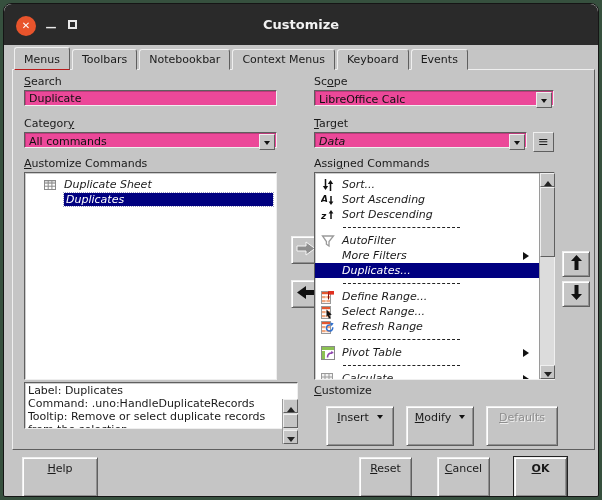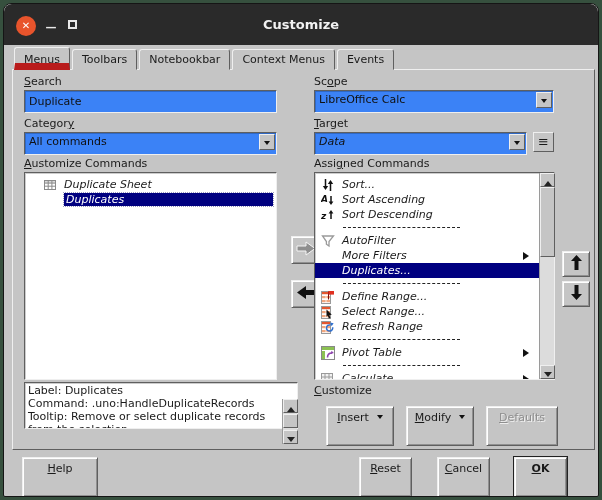--- a/index.html
+++ b/index.html
@@ -18,26 +18,26 @@
   .min-btn{position:absolute;left:40px;top:10px;width:14px;height:20px;color:#e8e8e8;
     font-weight:bold;text-align:center;line-height:28px;font-size:11px;}
   .max-btn{position:absolute;left:64px;top:16px;width:9px;height:9px;border:2px solid #e8e8e8;}
   
   .raised{background:#c5c5c5;border:1px solid;border-color:#efefef #5f5f5f #5f5f5f #efefef;}
   
   .tab-pane{position:absolute;left:8px;top:65px;width:583px;height:381px;}
   .tab-bar{position:absolute;left:10px;top:45px;height:22px;display:flex;gap:2px;z-index:5;}
   .tab{padding:3px 9px 0 9px;background:#c5c5c5;border:1px solid;
     border-color:#efefef #5f5f5f #c5c5c5 #efefef;border-radius:3px 3px 0 0;height:21px;}
-  .tab.active{height:23px;margin-top:-2px;padding-top:5px;border-bottom:7px solid #b91c1c;z-index:6;}
+  .tab.active{height:23px;margin-top:-2px;padding-top:5px;border-bottom:1px solid #b91c1c;z-index:6;}
   
   .lab{position:absolute;white-space:nowrap;}
   .accel{text-decoration:underline;}
   
-  .field{position:absolute;height:23px;background:#3b82f6;border:1px solid;
+  .field{position:absolute;height:16px;background:#ec4899;border:1px solid;
     border-color:#5f5f5f #efefef #efefef #5f5f5f;box-shadow:inset 1px 1px 0 rgba(0,0,0,.2);
     padding:2px 4px;font:inherit;color:#111;}
   .combo-arrow{position:absolute;width:16px;height:16px;background:#c5c5c5;border:1px solid;
     border-color:#efefef #5f5f5f #5f5f5f #efefef;}
   .combo-arrow::after{content:"";position:absolute;left:4px;top:6px;border:3px solid transparent;
     border-top:4px solid #111;}
   .hamburger{position:absolute;background:#c5c5c5;border:1px solid;
     border-color:#efefef #5f5f5f #5f5f5f #efefef;text-align:center;line-height:17px;font-size:13px;}
   
   .listbox{position:absolute;background:#fff;border:1px solid;
@@ -85,20 +85,21 @@
     <div class="min-btn">—</div>
     <div class="max-btn"></div>
     <div class="tb-title">Customize</div>
   </div>
 
   <div class="tab-bar">
       <div class="tab active">Menus</div>
       <div class="tab">Toolbars</div>
       <div class="tab">Notebookbar</div>
       <div class="tab">Context Menus</div>
+      <div class="tab">Keyboard</div>
       <div class="tab">Events</div>
     </div>
   <div class="tab-pane raised"></div>
 
   <span class="lab" style="left:20px;top:71px;"><span></span><span class="accel">S</span><span>earch</span></span>
   <input class="field" style="left: 20px; top: 86px; width: 253px;" value="Duplicate">
 
   <span class="lab" style="left:20px;top:113px;"><span>Categor</span><span class="accel">y</span><span></span></span>
   <div class="field" style="left:20px;top:128px;width:253px;">All commands</div>
   <div class="combo-arrow" style="left:255px;top:130px;"></div>

